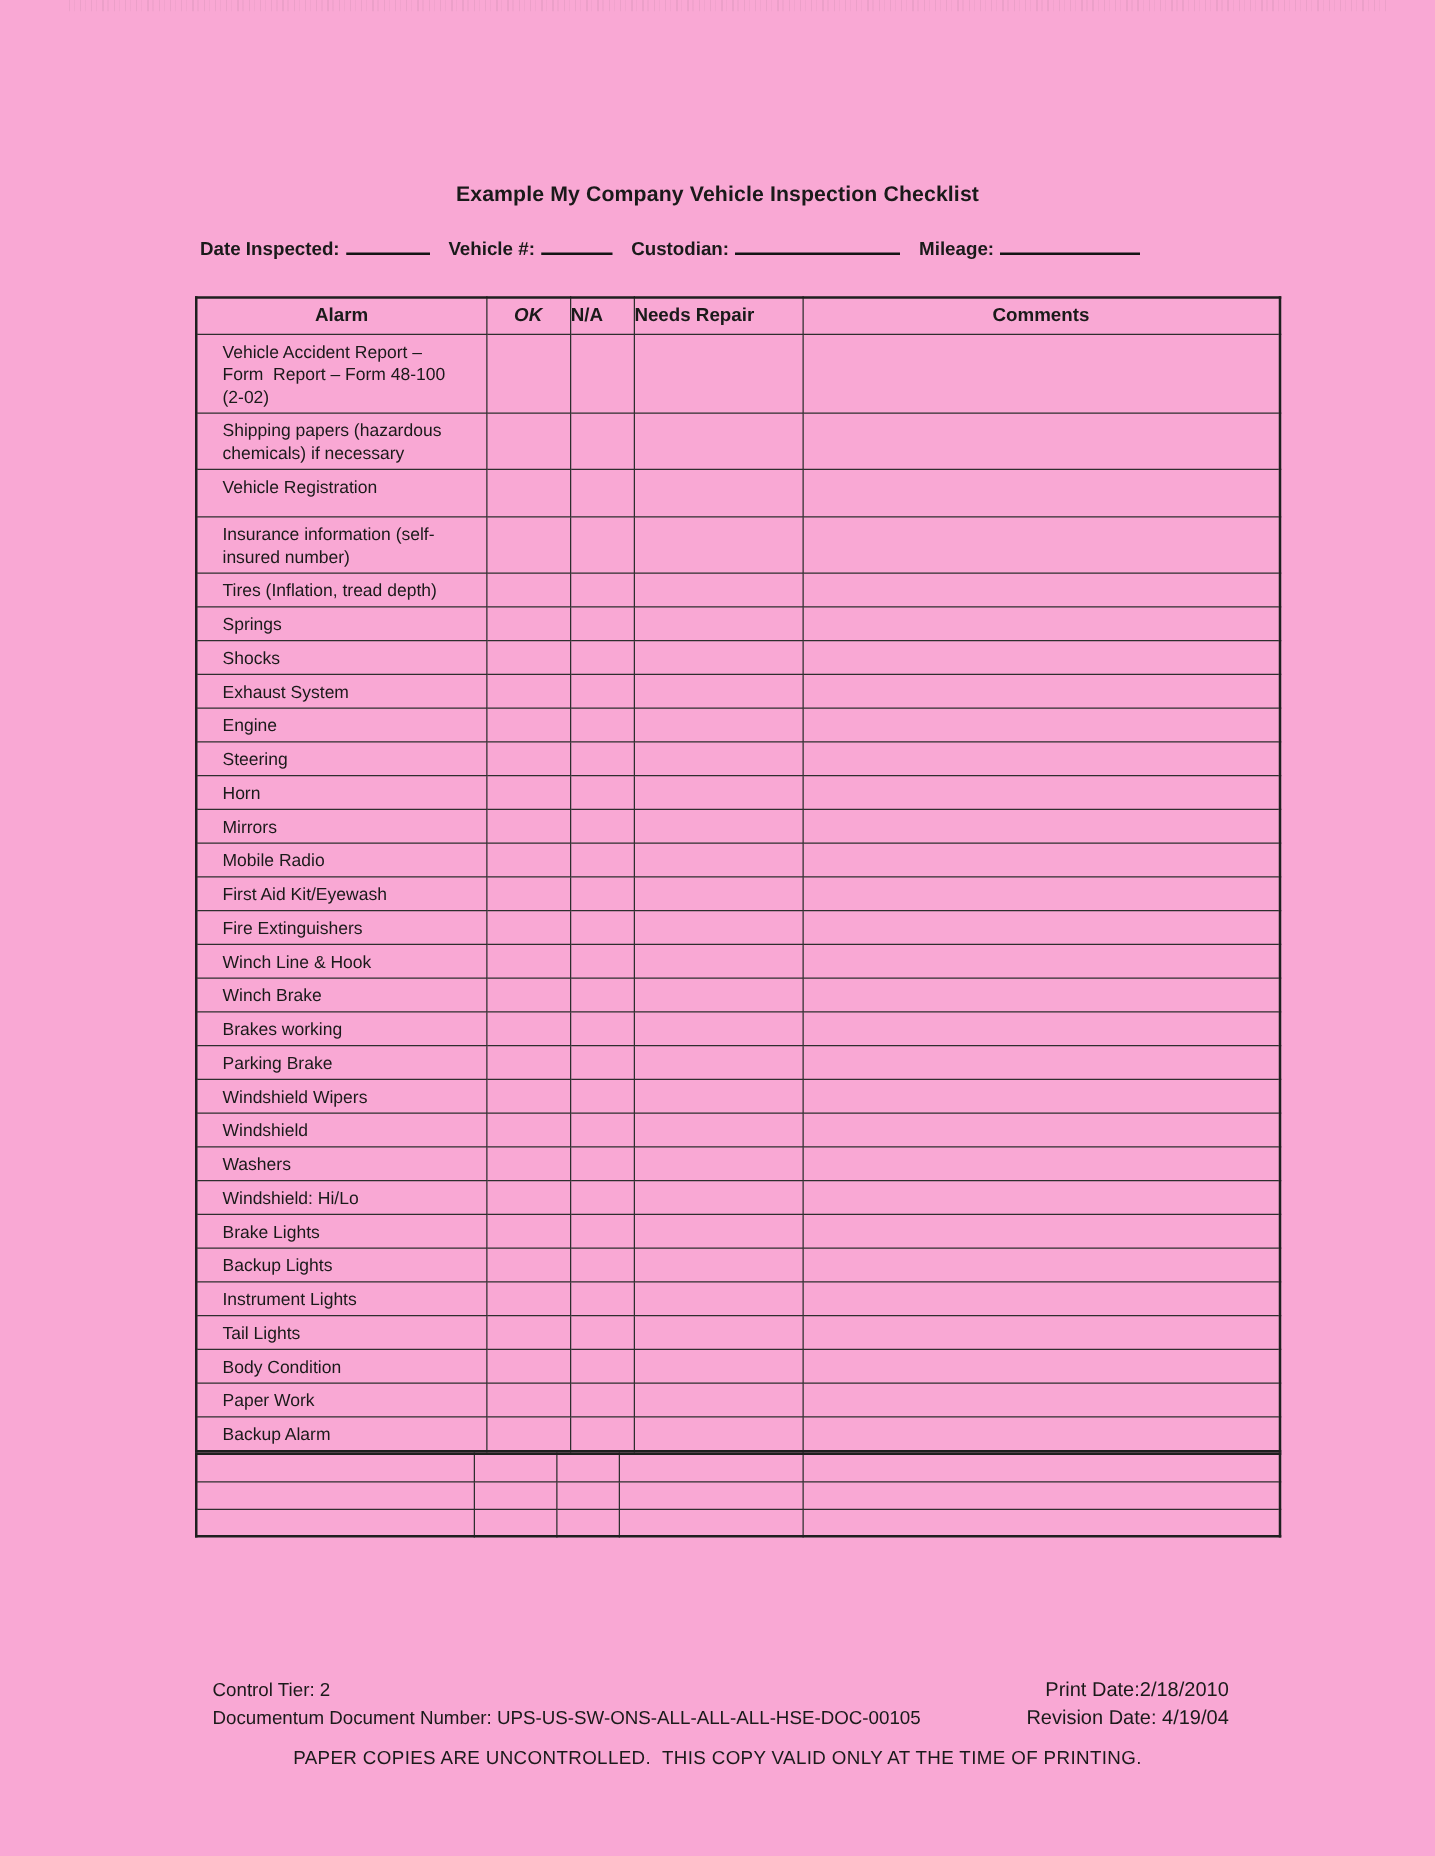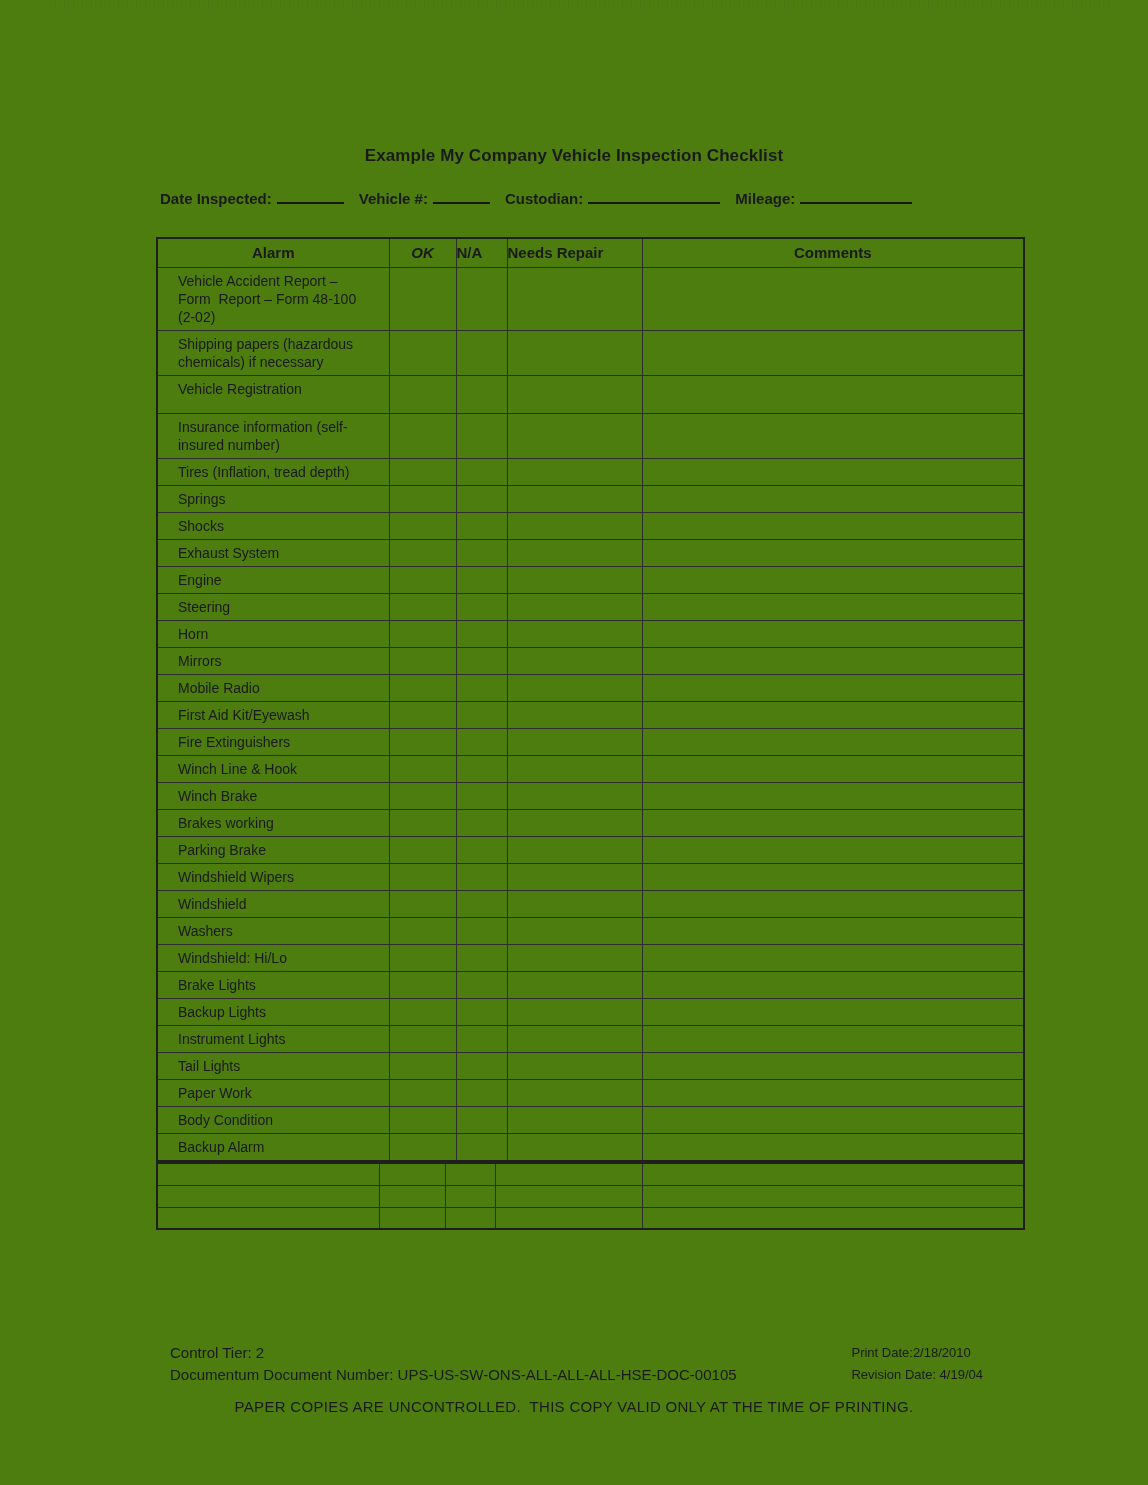--- a/index.html
+++ b/index.html
@@ -3,21 +3,21 @@
 <meta charset="utf-8">
 <style>
   * { margin: 0; padding: 0; box-sizing: border-box; }
   html, body { background: #ffffff; }
   body { font-family: "Liberation Sans", "DejaVu Sans", sans-serif; color: #1a1a1a; }
 
   .page {
     position: relative;
     width: 1148px;
     height: 1485px;
-    background: #4d7c0f;
+    background: #f9a8d4;
     overflow: hidden;
   }
 
   
   .scan-artifact {
     position: absolute;
     top: 0; left: 55px;
     width: 1055px; height: 9px;
     background: repeating-linear-gradient(90deg,
       rgba(50,50,50,.30) 0 1px, transparent 1px 4px,
@@ -105,22 +105,23 @@
 
   .footer-left {
     position: absolute;
     left: 170px; top: 1342px;
     font-size: 15px;
     line-height: 22px;
   }
   .footer-right {
     position: absolute;
     right: 165px; top: 1342px;
-    font-size: 13px;
+    font-size: 16px;
     line-height: 22px;
+    text-align: right;
   }
   .notice {
     position: absolute;
     top: 1398px; left: 0;
     width: 100%;
     text-align: center;
     font-size: 15px;
     letter-spacing: .3px;
     white-space: pre;
   }
@@ -341,28 +342,28 @@
     <td class="c-com"></td>
   </tr>
           <tr>
     <td class="c-item">Tail Lights</td>
     <td class="c-ok"></td>
     <td class="c-na"></td>
     <td class="c-nr"></td>
     <td class="c-com"></td>
   </tr>
           <tr>
+    <td class="c-item">Body Condition</td>
+    <td class="c-ok"></td>
+    <td class="c-na"></td>
+    <td class="c-nr"></td>
+    <td class="c-com"></td>
+  </tr>
+          <tr>
     <td class="c-item">Paper Work</td>
-    <td class="c-ok"></td>
-    <td class="c-na"></td>
-    <td class="c-nr"></td>
-    <td class="c-com"></td>
-  </tr>
-          <tr>
-    <td class="c-item">Body Condition</td>
     <td class="c-ok"></td>
     <td class="c-na"></td>
     <td class="c-nr"></td>
     <td class="c-com"></td>
   </tr>
           <tr>
     <td class="c-item">Backup Alarm</td>
     <td class="c-ok"></td>
     <td class="c-na"></td>
     <td class="c-nr"></td>

